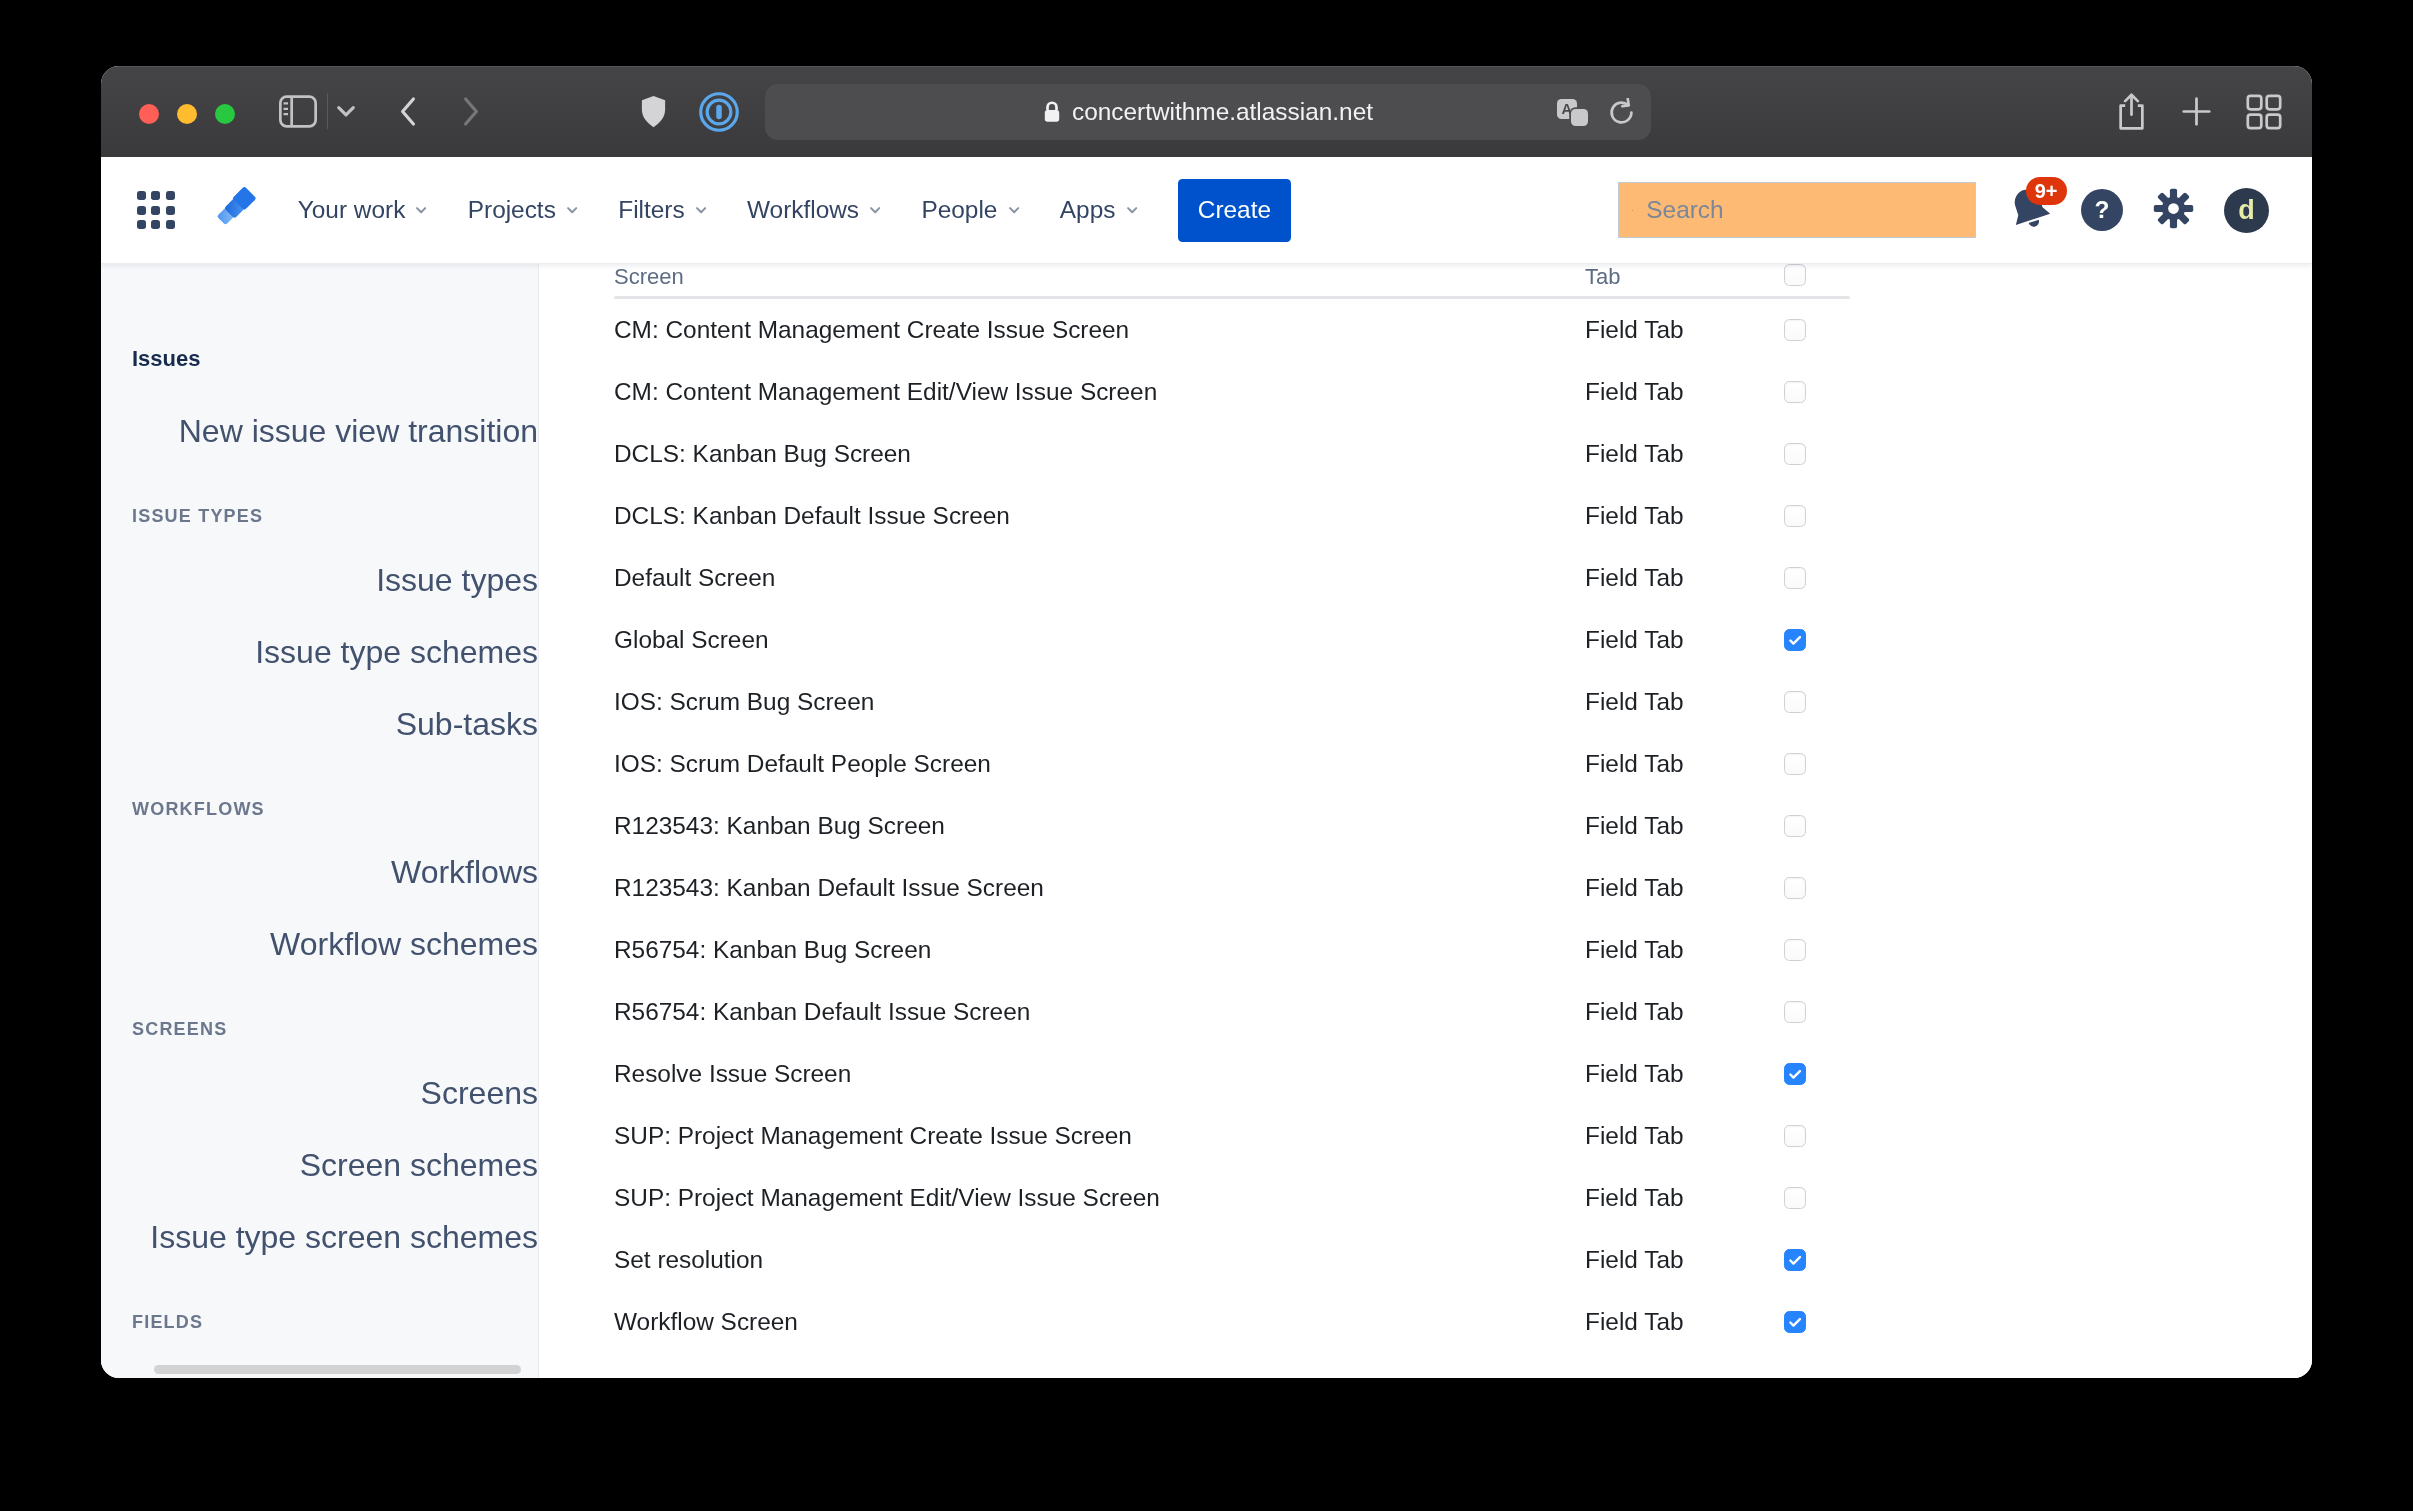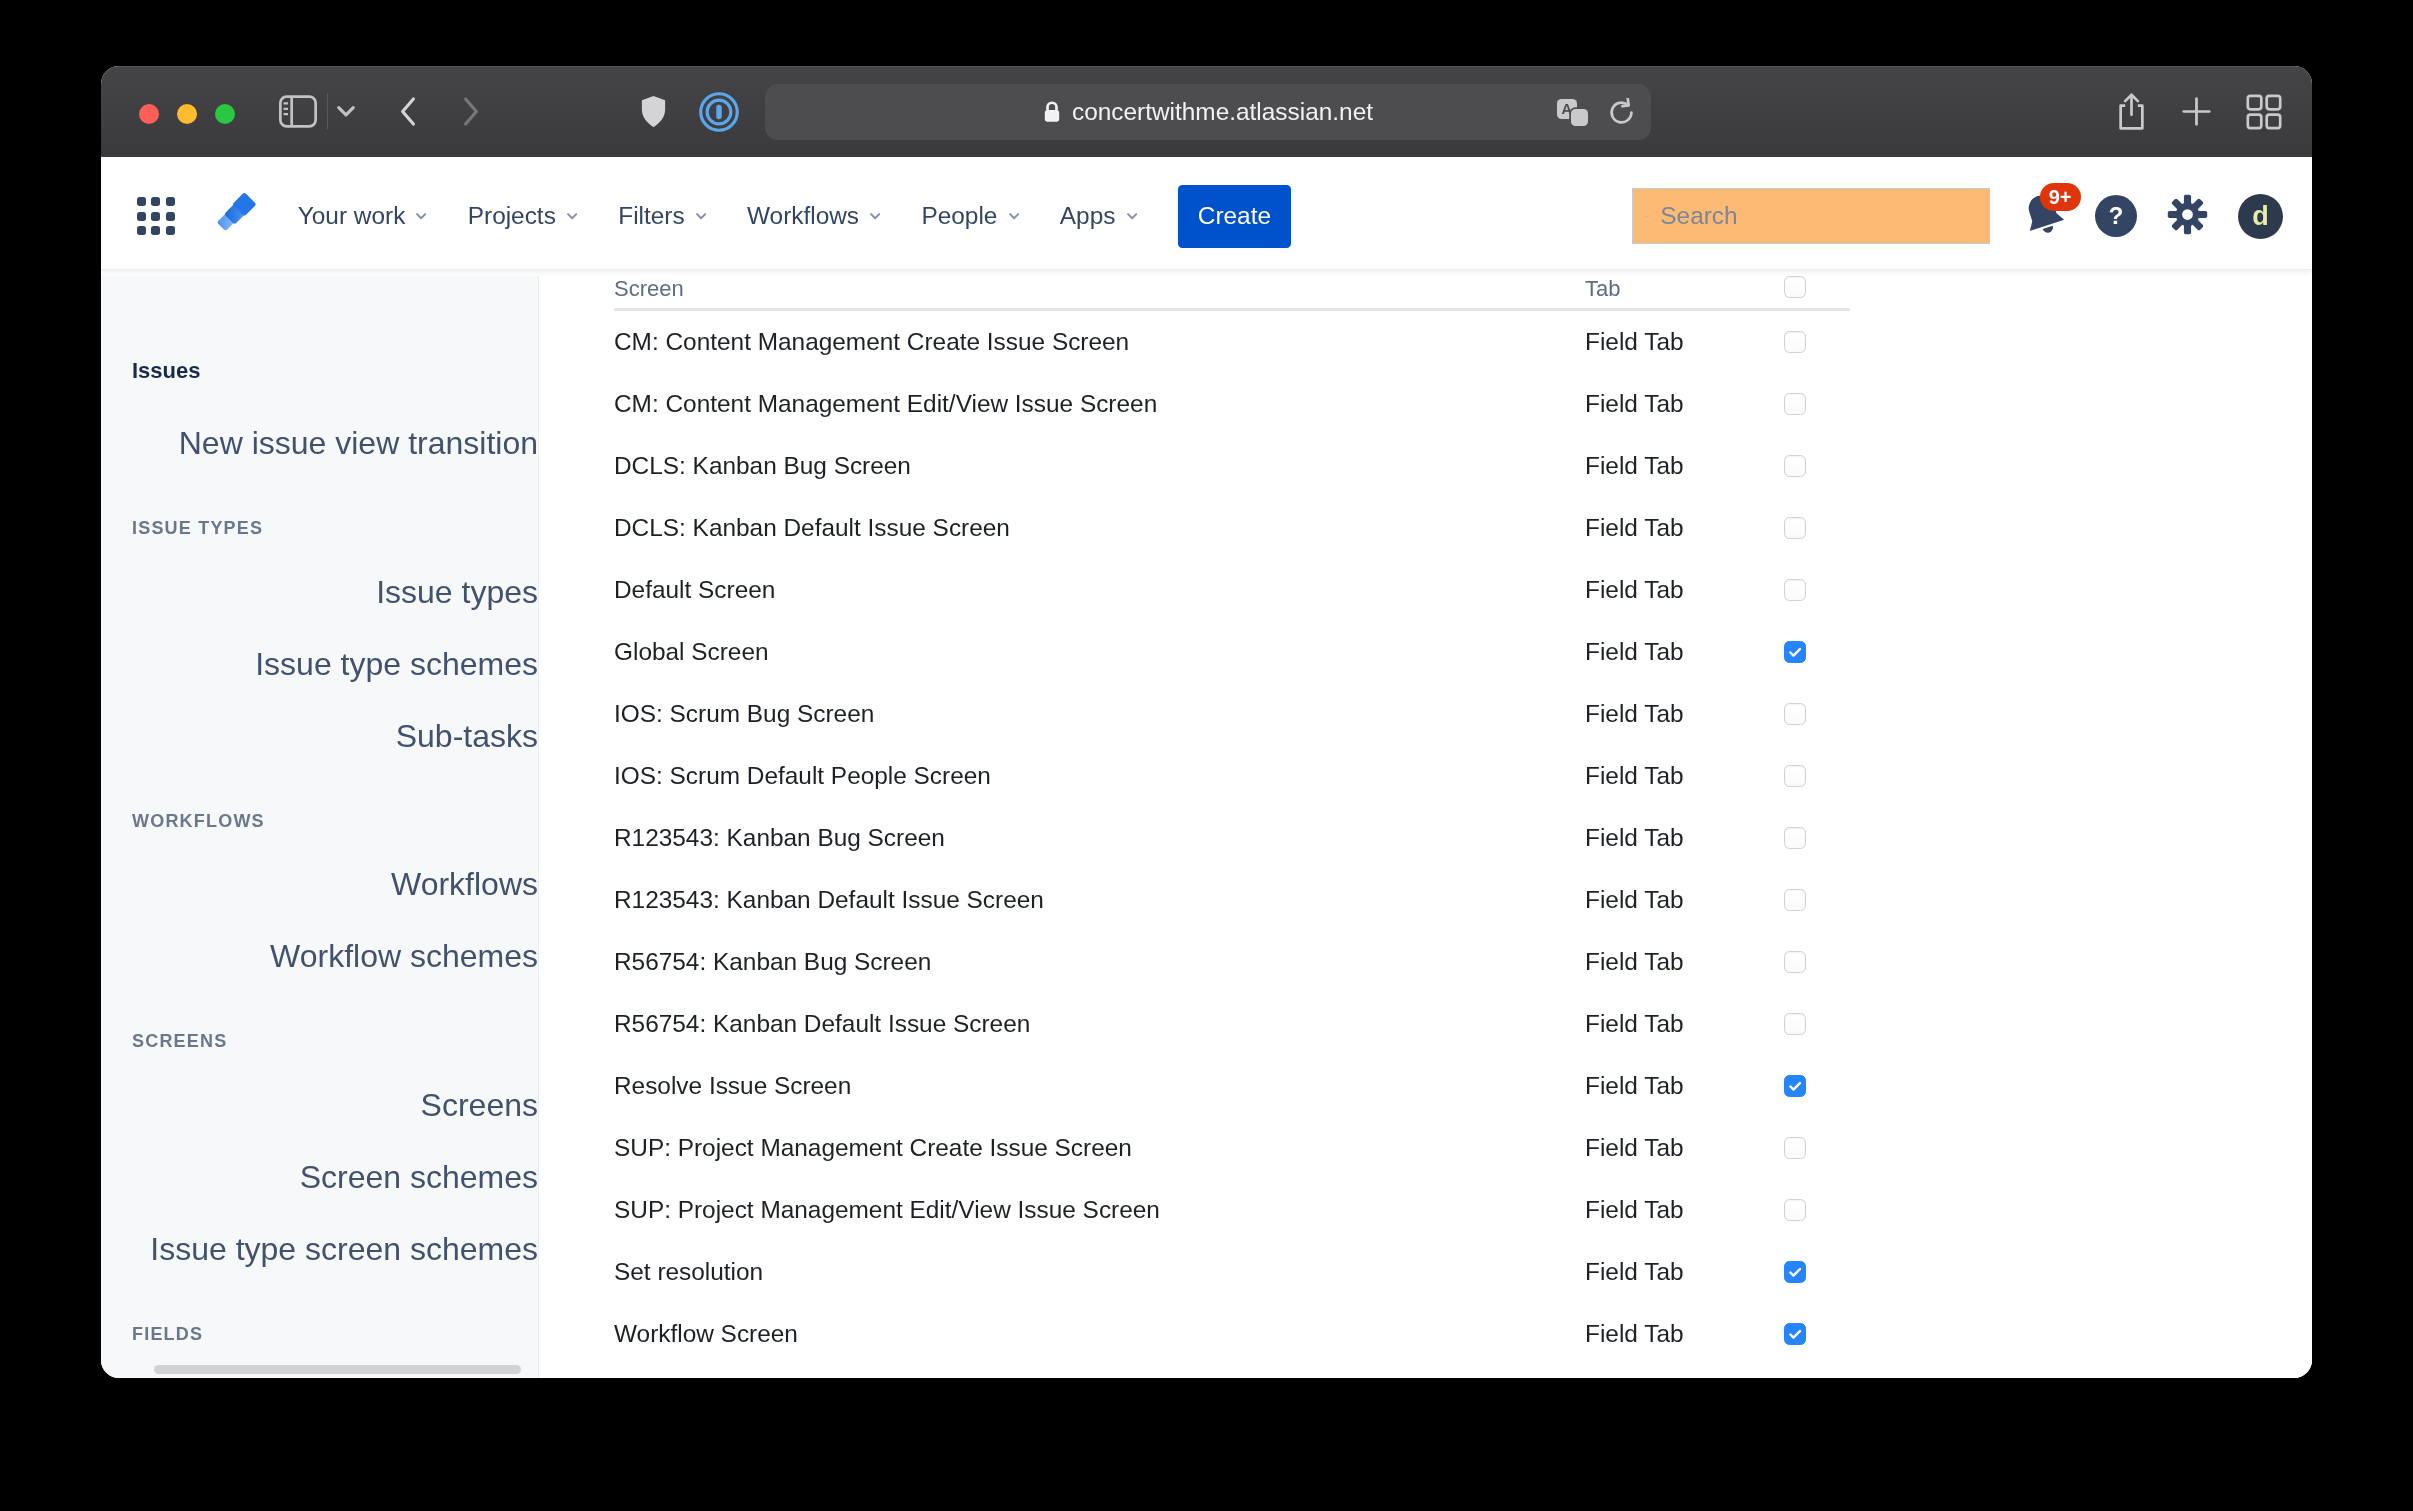--- a/index.html
+++ b/index.html
@@ -1,20 +1,20 @@
 <!DOCTYPE html>
 <html style="font-size:14.5px"><head>
 <meta charset="utf-8">
 <style>
   html,body{margin:0;padding:0;background:#000;}
   .stage{position:relative;width:2413px;height:1512px;background:#000;overflow:hidden;
          font-family:"Liberation Sans",sans-serif;-webkit-font-smoothing:antialiased;}
   .window{position:absolute;left:101px;top:66px;width:2211px;height:1312px;border-radius:18px;
           overflow:hidden;background:#fff;box-shadow:0 36px 109px rgba(0,0,0,.65);
-          display:flex;flex-direction:column;gap:6px;}
+          display:flex;flex-direction:column;}
   
   .titlebar{position:relative;height:91px;flex:0 0 auto;
             background:linear-gradient(#454547,#3a3a3c);
             box-shadow:inset 0 0.9px 0 rgba(255,255,255,.09);}
   .tl{position:absolute;top:38px;width:20px;height:20px;border-radius:50%;}
   .tl.red{left:38px;background:#ff5f57;}
   .tl.yellow{left:76px;background:#febc2e;}
   .tl.green{left:114px;background:#28c840;}
   .tb-ic{position:absolute;top:0;height:91px;display:flex;align-items:center;justify-content:center;}
   .seg-divider{position:absolute;left:226px;top:27px;width:0.9px;height:36px;background:#5a5a5c;}
@@ -22,21 +22,21 @@
           background:#4d4d4f;display:flex;align-items:center;justify-content:center;color:#f2f2f3;}
   .url-center{display:flex;align-items:center;gap:11px;font-size:24.4px;}
   .url-right{position:absolute;right:16.3px;top:0;height:56px;display:flex;align-items:center;gap:20px;}
   .translate-box{position:relative;width:31px;height:27px;}
   .translate-box .bub{position:absolute;border-radius:4.5px;background:#c9c9cb;}
   .translate-box .b1{left:0;top:0;width:20px;height:20px;color:#4d4d4f;font-size:14.5px;font-weight:bold;
                      display:flex;align-items:center;justify-content:center;}
   .translate-box .b2{right:0;bottom:0;width:16.3px;height:16.3px;box-shadow:0 0 0 1.8px #4d4d4f;}
   
   .navbar{position:relative;z-index:3;height:106px;flex:0 0 auto;background:#fff;
-          display:flex;align-items:center;padding:0 29px 0 36px;
+          display:flex;align-items:center;padding:0 43px 0 36px;
           border-bottom:0.9px solid #ebecf0;box-shadow:0 2.7px 5.4px rgba(9,30,66,.08);justify-content:space-between;}
   .nav-left{display:flex;align-items:center;gap:38px;}
   .grid-ic{display:grid;grid-template-columns:repeat(3,9px);grid-gap:5.4px;}
   .grid-ic i{width:9px;height:9px;border-radius:2.7px;background:#344563;}
   .nav-item{display:flex;align-items:center;gap:8.1px;font-size:24.4px;font-weight:500;color:#344563;cursor:pointer;}
   .create-btn{background:#0052cc;color:#fff;font-size:24.4px;font-weight:500;border:none;
               border-radius:4.5px;height:63px;padding:0 20px;display:flex;align-items:center;cursor:pointer;}
   .nav-right{margin-left:auto;display:flex;align-items:center;gap:29px;}
   .searchbox{width:358px;height:56px;border:1.8px solid #c5cad3;border-radius:0;background:#fdba74;
              display:flex;align-items:center;padding:0 12.7px;gap:11px;box-sizing:border-box;}

